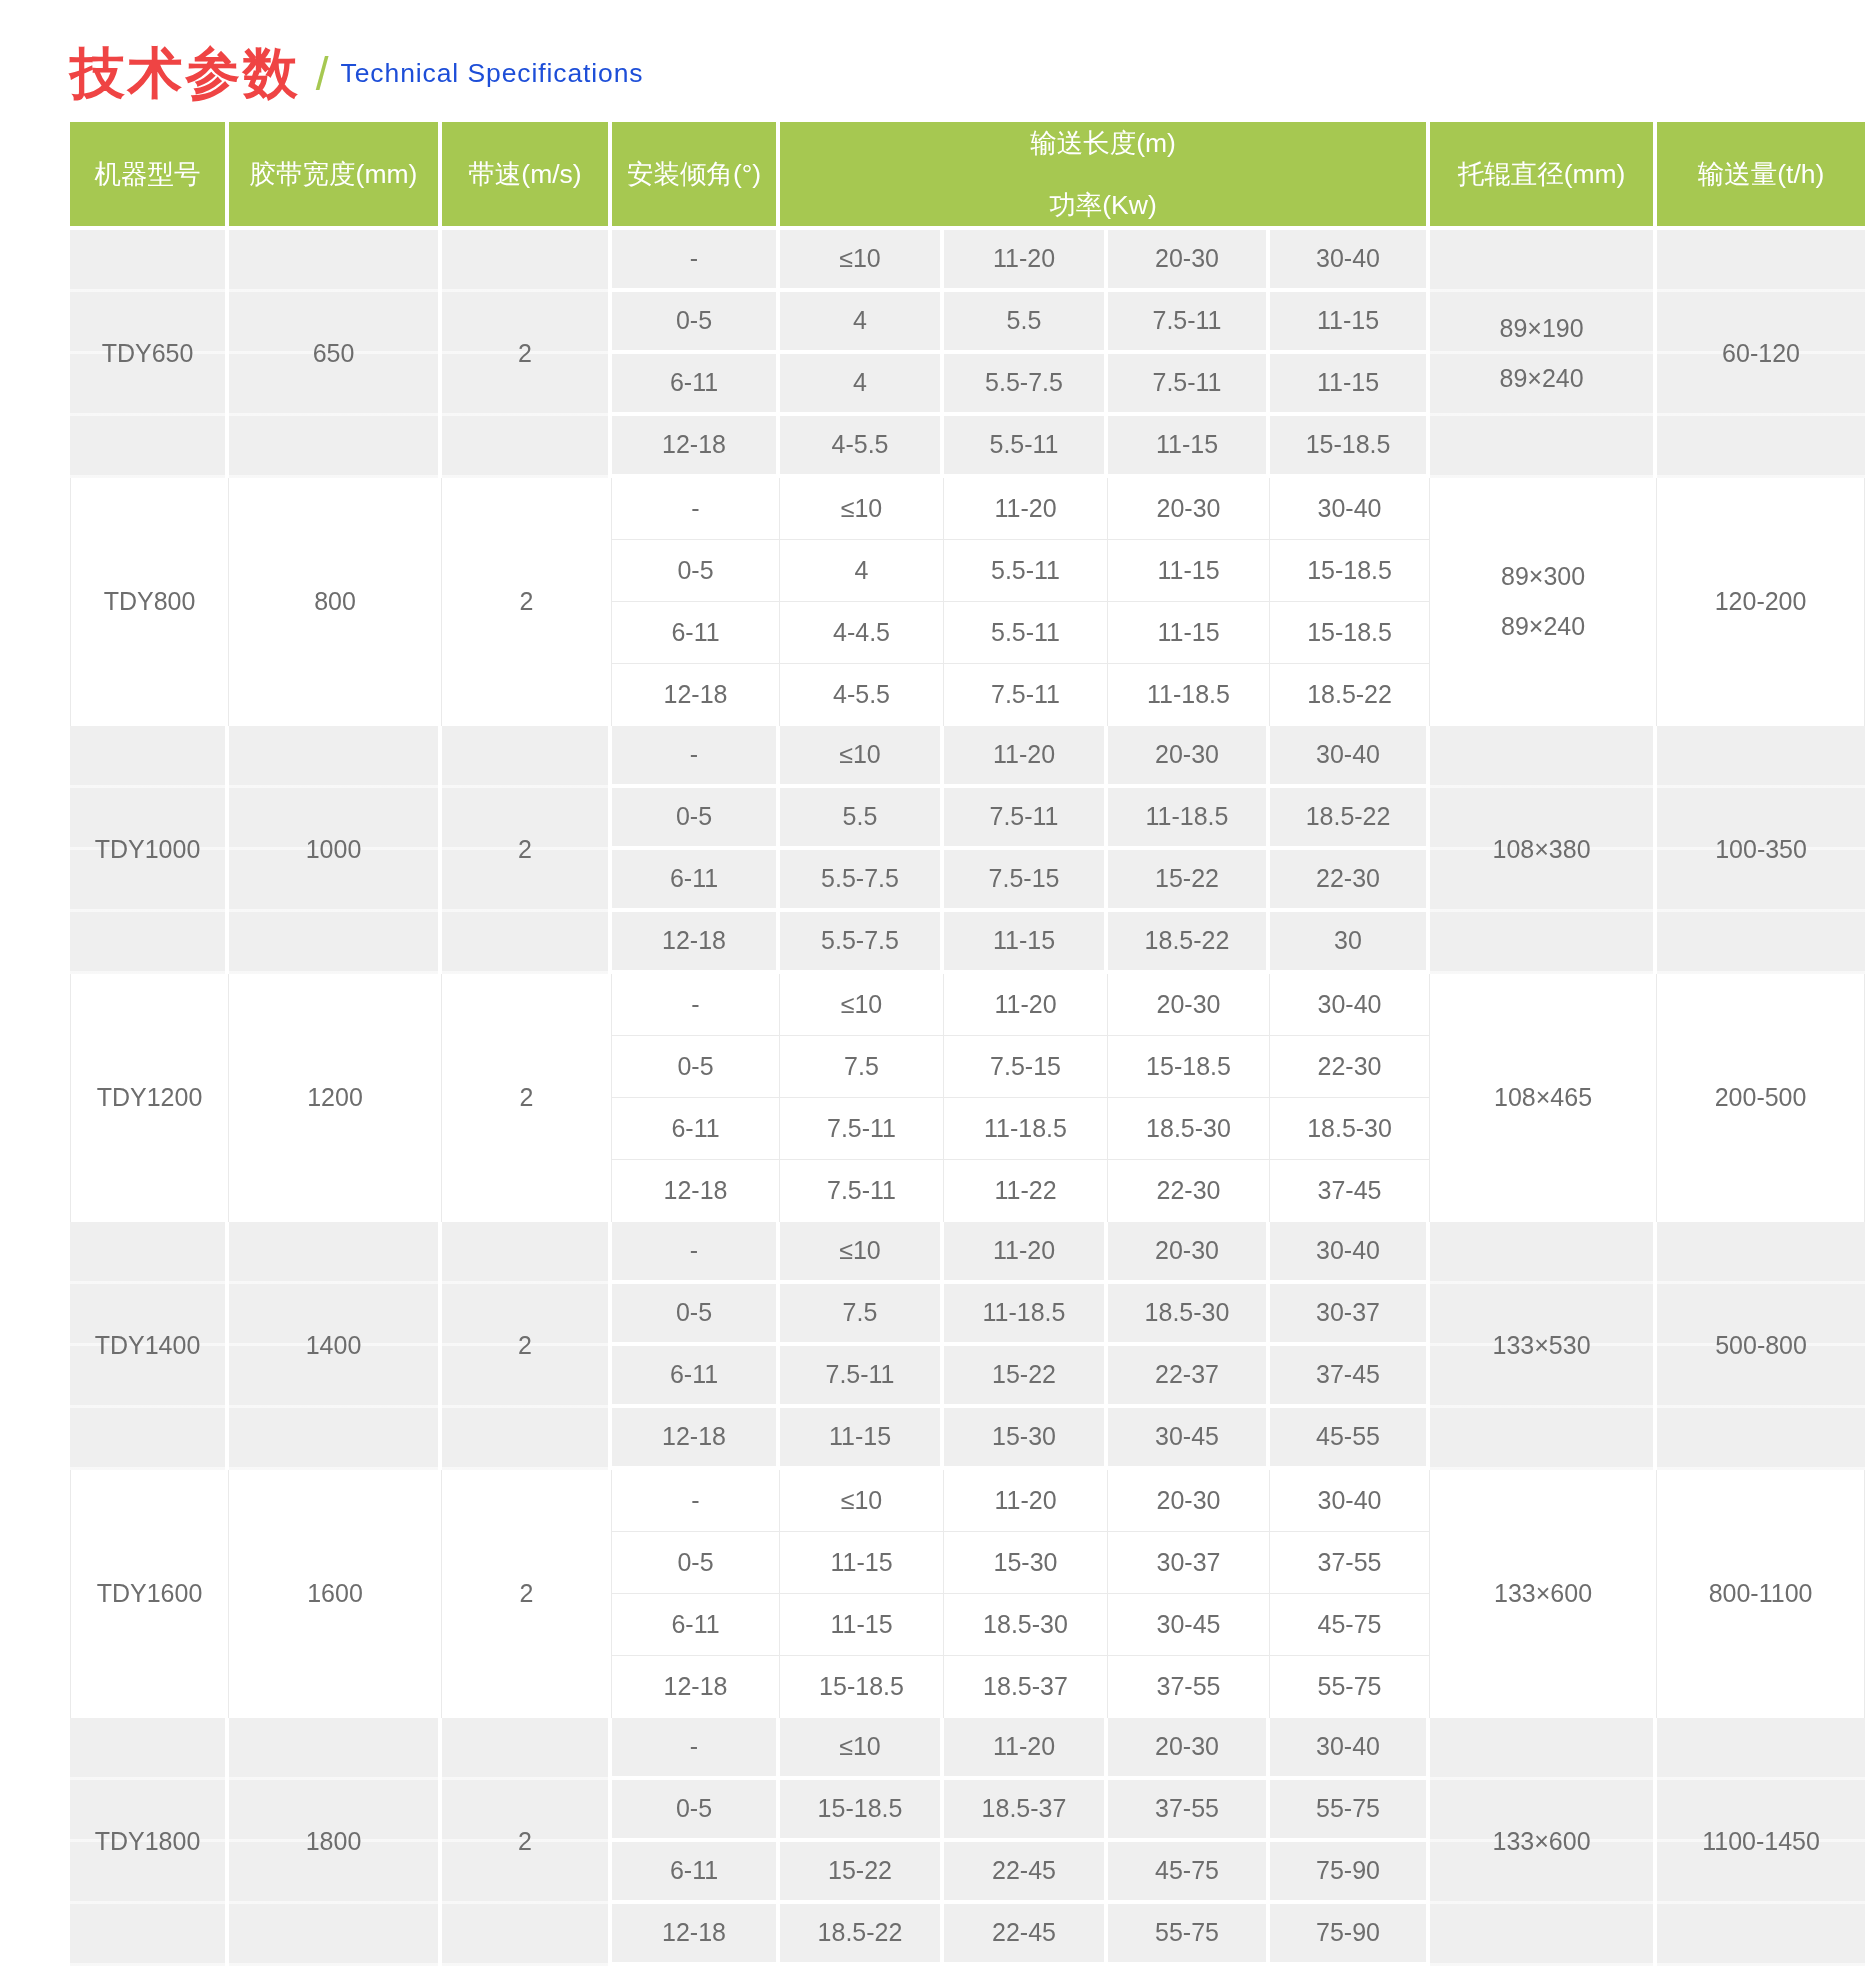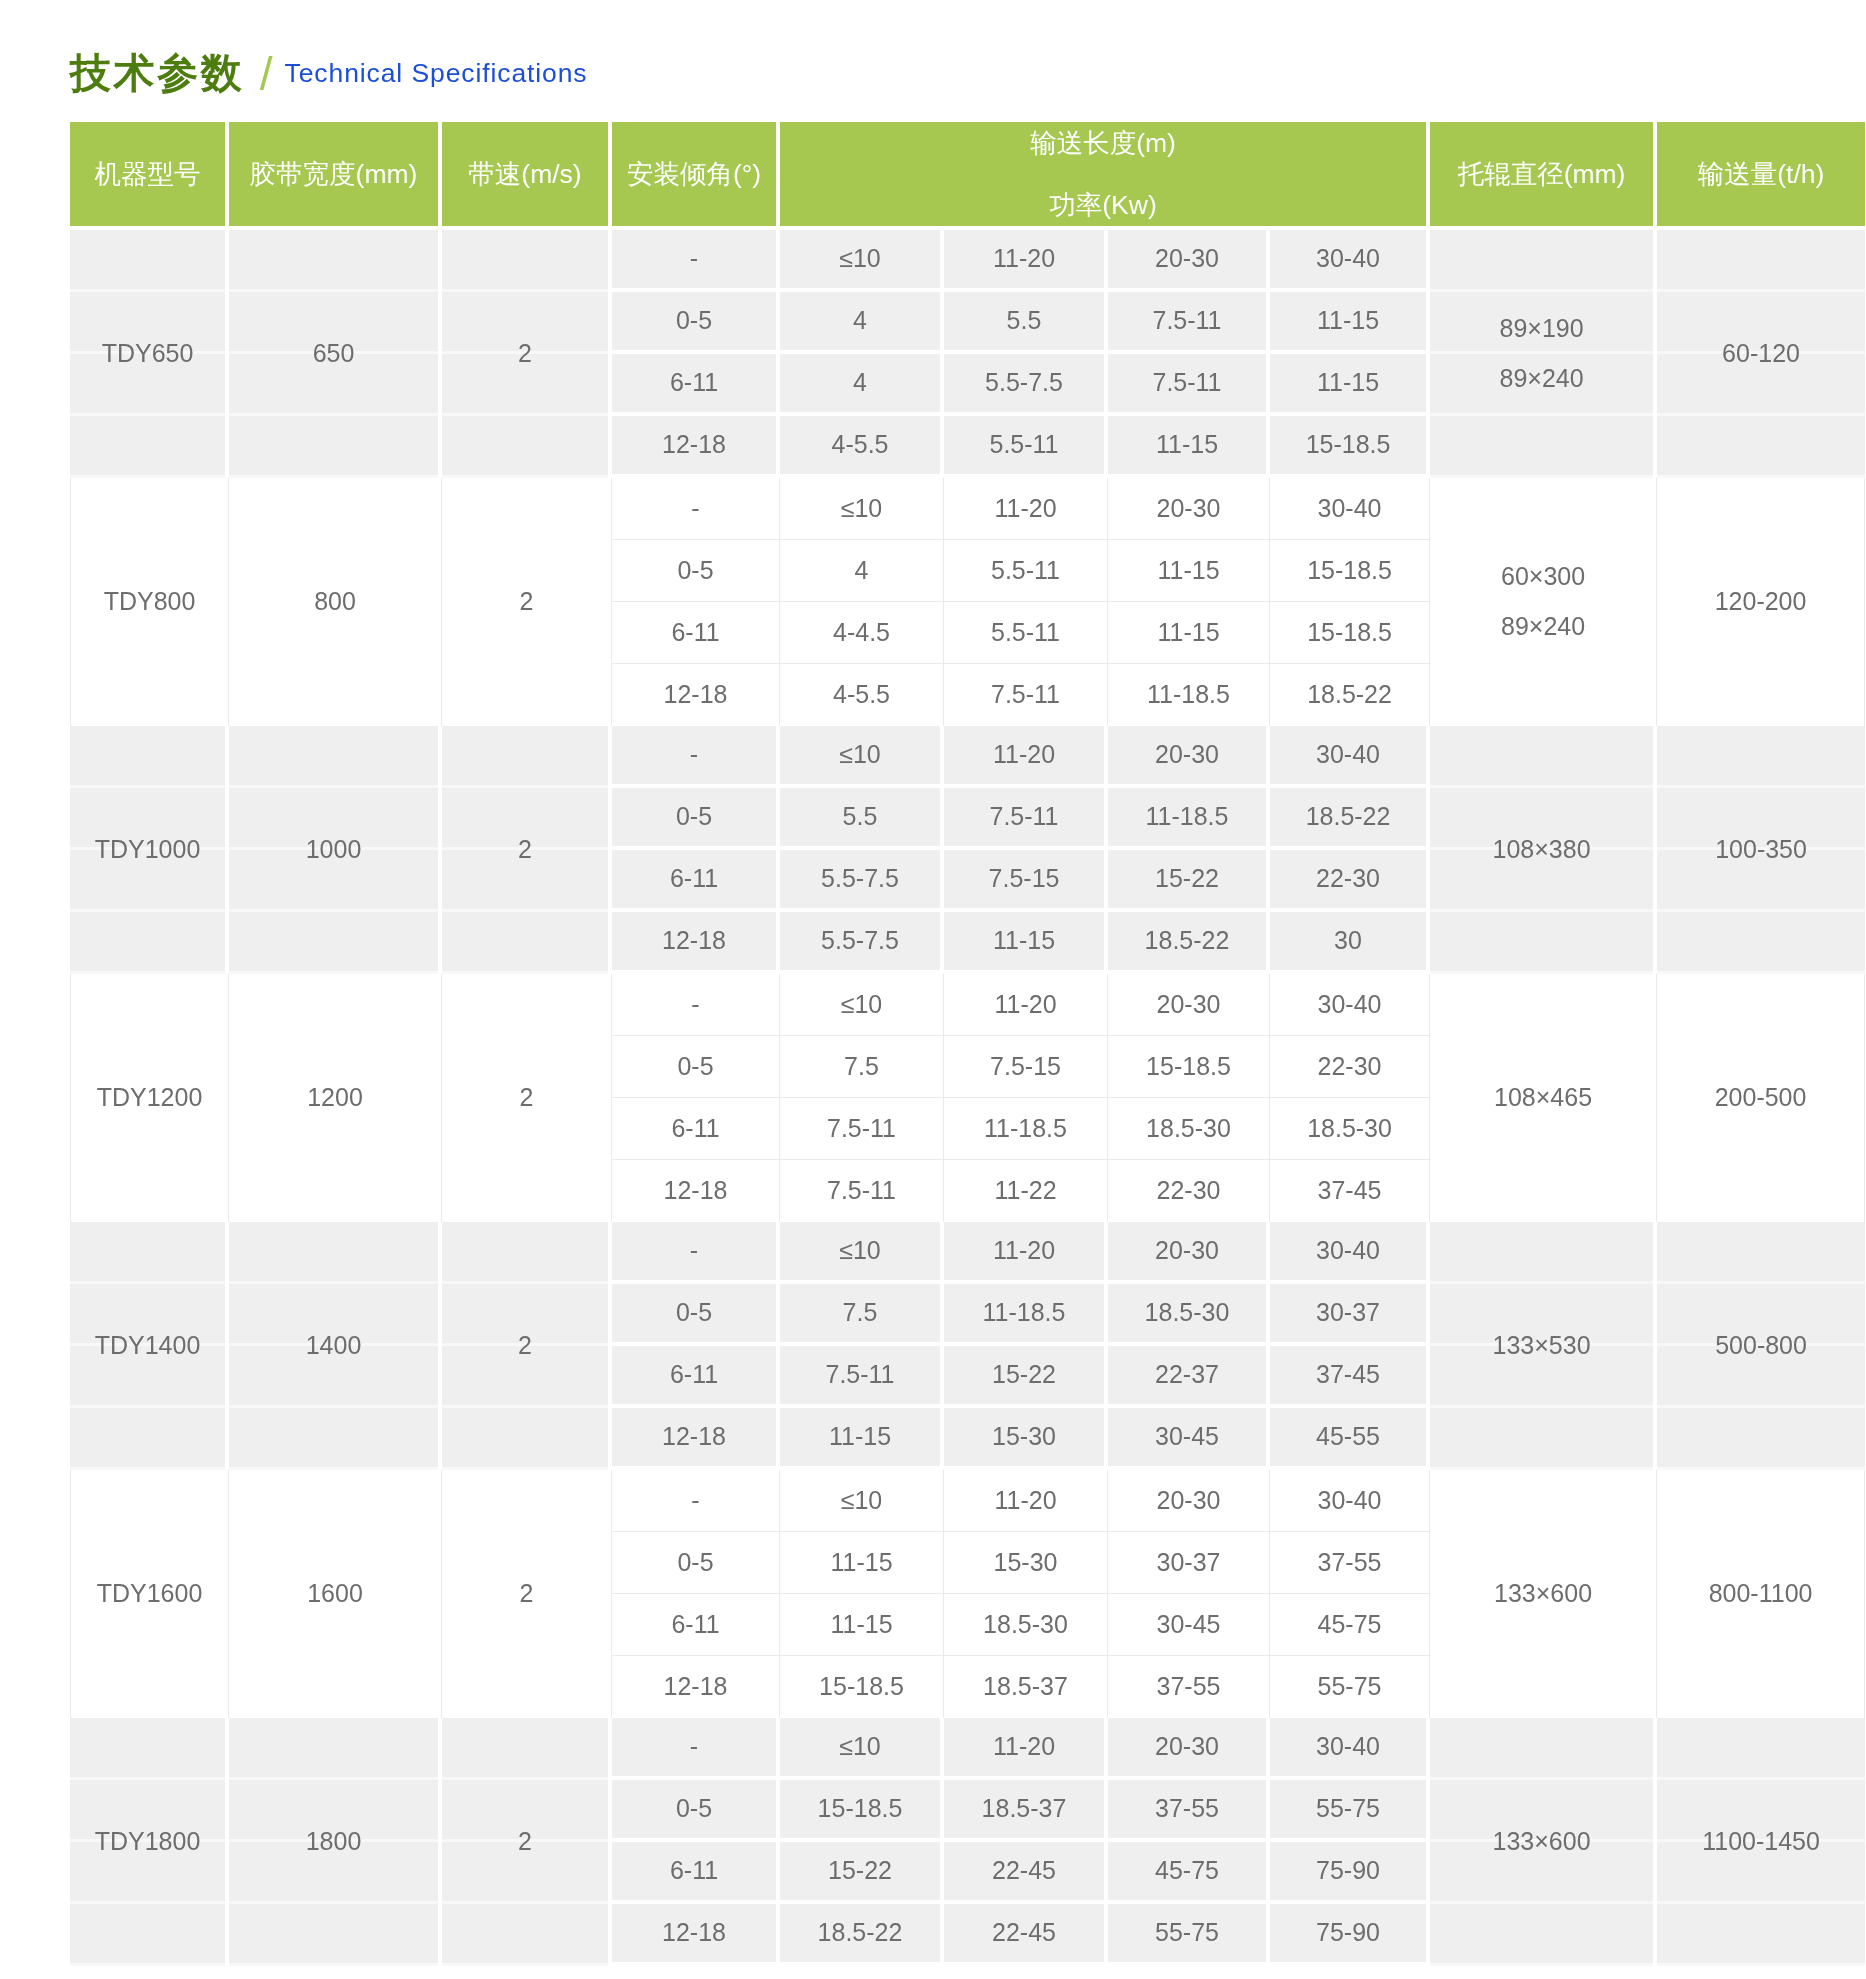--- a/index.html
+++ b/index.html
@@ -5,21 +5,21 @@
   html,body { margin:0; padding:0; background:#ffffff; }
   .page {
     position:relative;
     width:1866px; height:1979px;
     box-sizing:border-box;
     padding:46px 0 0 70px;
     background:#ffffff;
     font-family:"Liberation Sans","DejaVu Sans",sans-serif;
   }
   .title-row { display:flex; align-items:center; height:55px; margin-bottom:20.5px; }
-  .title-zh { color:#4d7c0f; font-size:41px; font-weight:700; letter-spacing:2.6px; }
+  .title-zh { color:#ef4444; font-size:55px; font-weight:700; letter-spacing:2.6px; }
   .title-slash { color:#a6c851; font-size:46px; font-weight:400; line-height:1; margin:0 12px 0 15.4px; }
   .title-en { color:#1d4ed8; font-size:26.5px; letter-spacing:0.9px; }
 
   table.spec { border-collapse:separate; border-spacing:0; table-layout:fixed; width:1794px; }
   th, td { box-sizing:border-box; text-align:center; vertical-align:middle; padding:0; overflow:hidden; }
 
   thead tr { height:108px; }
   th {
     background:#a6c851; color:#ffffff;
     font-weight:400; font-size:26.5px;
@@ -132,21 +132,21 @@
           <td rowspan="4" class="merged col-first">TDY800</td>
           <td rowspan="4" class="merged">800</td>
           <td rowspan="4" class="merged">2</td>
           <td class="sub">-</td>
           <td class="sub">≤10</td>
           <td class="sub">11-20</td>
           <td class="sub">20-30</td>
           <td class="sub">30-40</td>
           <td rowspan="4" class="merged">
             <div class="cell-stack">
-              <div>60×300</div>
+              <div>89×300</div>
               <div>89×240</div>
             </div>
           </td>
           <td rowspan="4" class="merged col-last">120-200</td>
         </tr>
         <tr class="tone-white">
           <td class="sub">0-5</td>
           <td class="sub">4</td>
           <td class="sub">5.5-11</td>
           <td class="sub">11-15</td>

